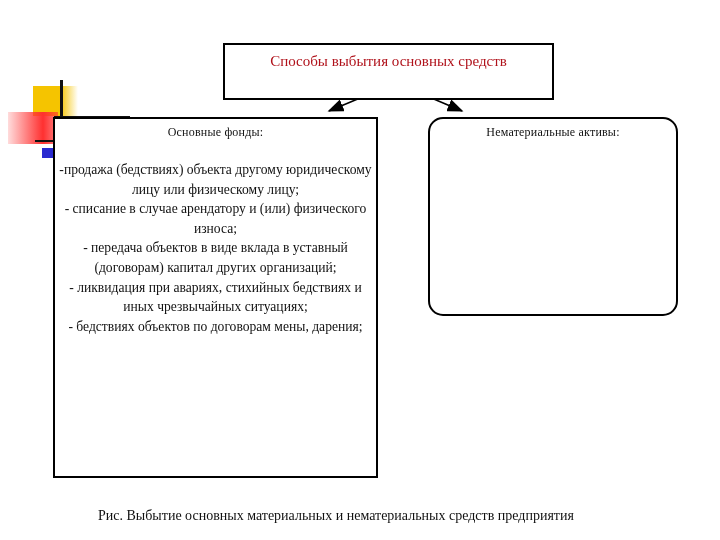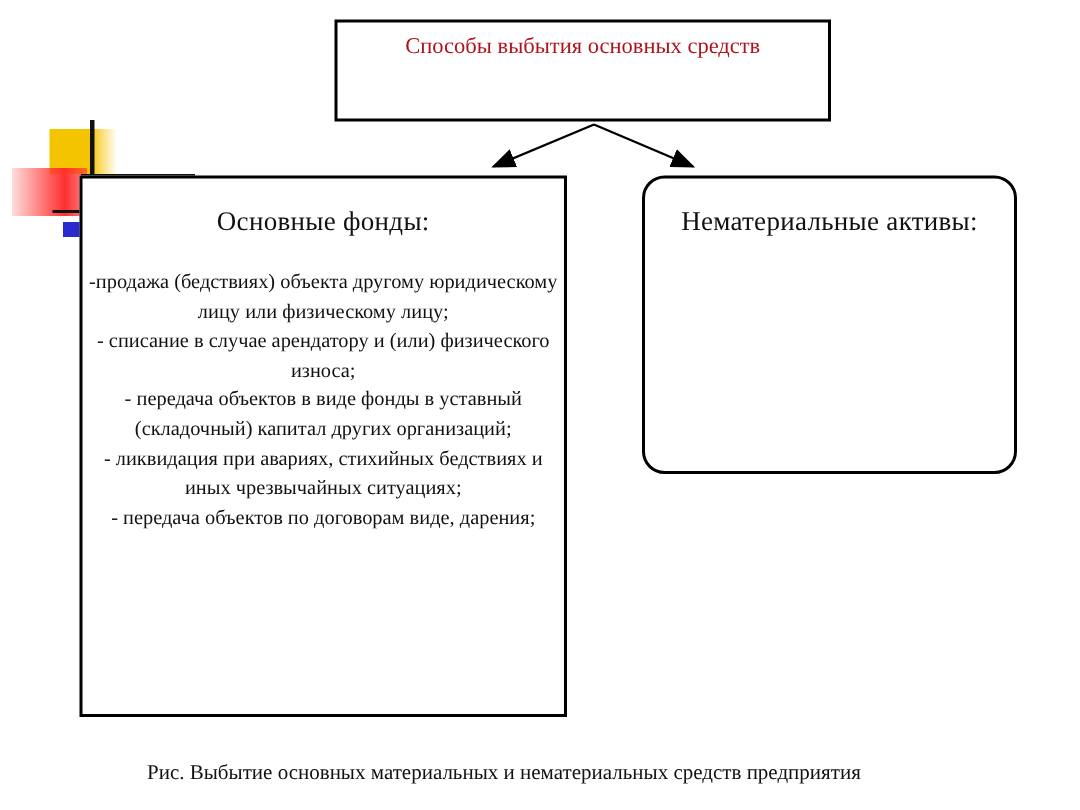--- a/index.html
+++ b/index.html
@@ -1,24 +1,24 @@
 <!DOCTYPE html>
 <html><head>
 <meta charset="utf-8">
 <style>
   html, body { margin:0; padding:0; }
   body { width:720px; height:540px; background:#ffffff; position:relative; overflow:hidden;
          font-family: "Liberation Serif", "DejaVu Serif", serif; color:#111; }
   .deco { position:absolute; }
   .box { position:absolute; border:2px solid #000; background:#fff; box-sizing:border-box; }
-  .top-box { left:223px; top:13px; width:331px; height:68px; }
+  .top-box { left:223px; top:43px; width:331px; height:57px; }
   .top-title { color:#b0121b; font-size:15px; text-align:center; margin-top:8px; }
   .left-box { left:53px; top:117px; width:325px; height:361px; }
   .right-box { left:428px; top:117px; width:250px; height:199px;border-radius:15px; }
-  .head { font-size:18px; text-align:center; margin-top:18px; letter-spacing:0.2px; }
+  .head { font-size:12px; text-align:center; margin-top:6px; letter-spacing:0.2px; }
   .items { margin-top:20px; text-align:center; font-size:13.6px; line-height:19.6px; padding:0 4px; }
   .items .it { display:block; }
   .caption { position:absolute; left:98px; top:508px; font-size:14px; white-space:nowrap; }
   svg.arrows { position:absolute; left:0; top:0; }
 </style>
 </head>
 <body>
 
 <div class="deco" style="left:0;top:80px;width:130px;height:80px;">
   <div style="position:absolute;left:33px;top:6px;width:45px;height:30px;background:linear-gradient(90deg,#f5c400 60%,rgba(245,196,0,0));"></div>
@@ -42,23 +42,23 @@
 
 <div class="box top-box">
   <div class="top-title">Способы выбытия основных средств</div>
 </div>
 
 <div class="box left-box">
   <div class="head">Основные фонды:</div>
   <div class="items">
     <span class="it">-продажа (бедствиях) объекта другому юридическому лицу или физическому лицу;</span>
     <span class="it">- списание в случае арендатору и (или) физического износа;</span>
-    <span class="it">- передача объектов в виде фонды в уставный (складочный) капитал других организаций;</span>
+    <span class="it">- передача объектов в виде вклада в уставный (договорам) капитал других организаций;</span>
     <span class="it">- ликвидация при авариях, стихийных бедствиях и иных чрезвычайных ситуациях;</span>
-    <span class="it">- передача объектов по договорам виде, дарения;</span>
+    <span class="it">- бедствиях объектов по договорам мены, дарения;</span>
   </div>
 </div>
 
 <div class="box right-box">
   <div class="head">Нематериальные активы:</div>
 </div>
 
 <div class="caption">Рис. Выбытие основных материальных и нематериальных средств предприятия</div>
 
 </body></html>

